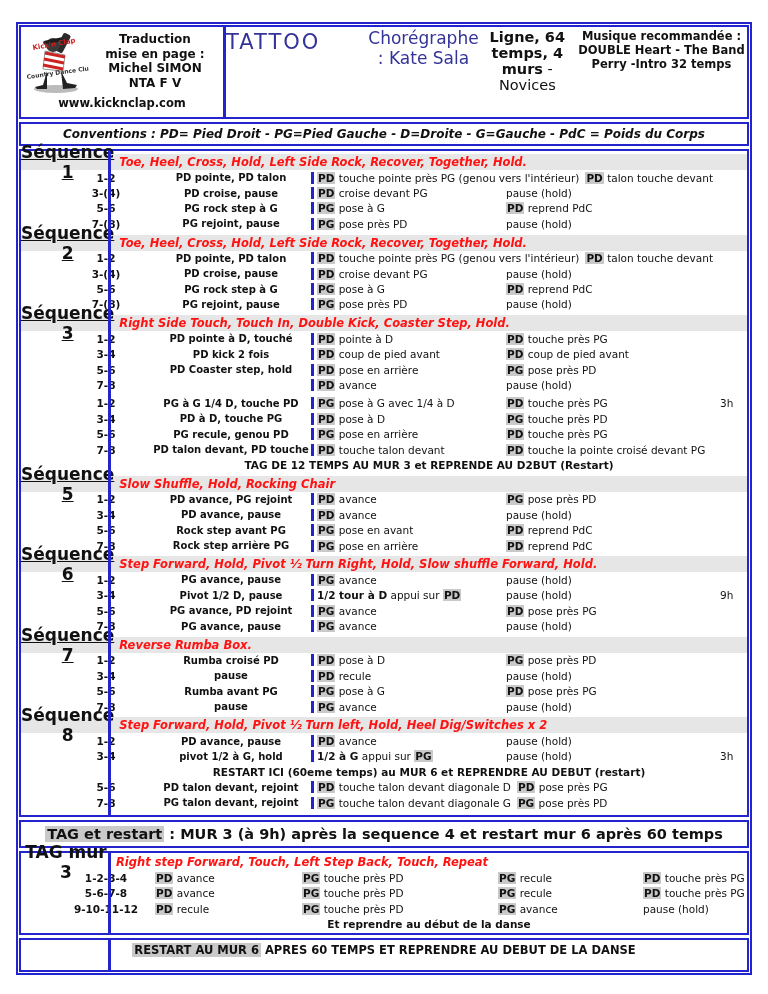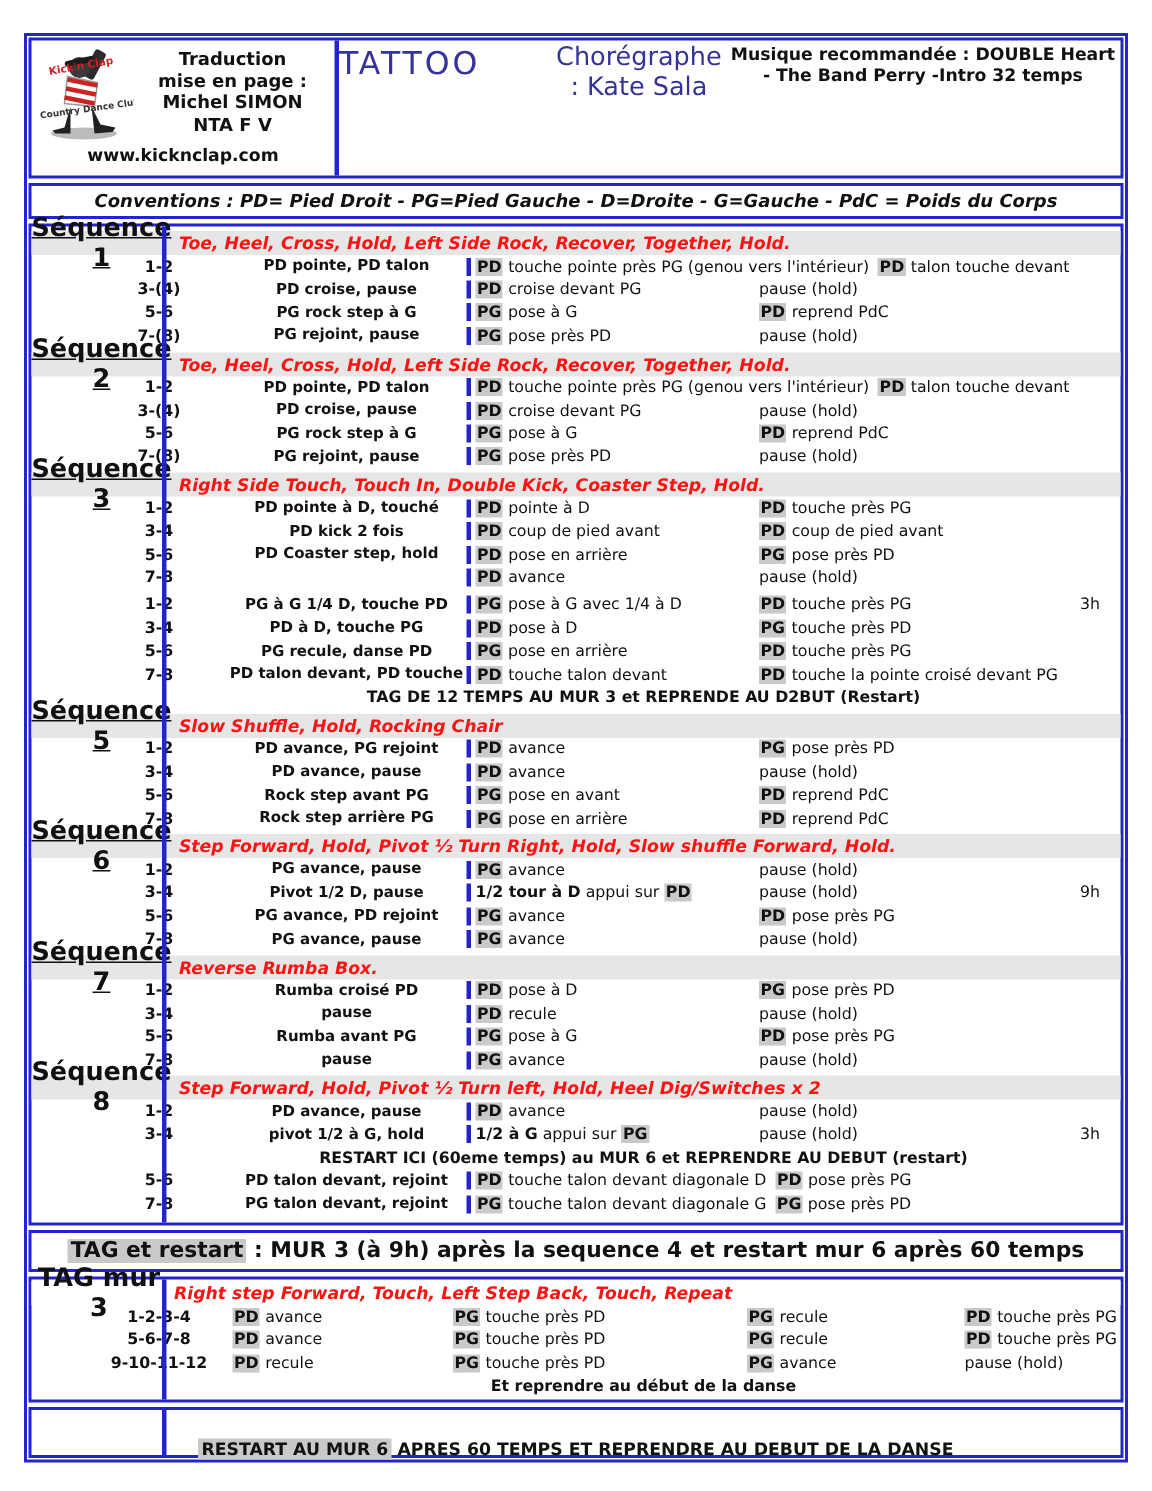--- a/index.html
+++ b/index.html
@@ -46,21 +46,21 @@
   
   .tag-header{height:24px;text-align:center;font-weight:bold;font-size:14.5px;line-height:24px;white-space:nowrap;}
   .hl{background:#c9c9c9;padding:0 2px;}
   .tag-table{padding:1px 0;}
   .t-details{flex:1;display:flex;align-items:center;padding-left:4px;min-width:0;}
   .td0{flex:0 0 147px;}
   .td1{flex:0 0 196px;}
   .td2{flex:0 0 145px;}
   .td3{flex:1 1 auto;}
   .restart{height:30px;}
-  .restart-text{text-align:center;font-weight:bold;font-size:11.5px;padding-top:19px;white-space:nowrap;}
+  .restart-text{text-align:center;font-weight:bold;font-size:11.5px;padding-top:3px;white-space:nowrap;}
 </style>
 </head>
 <body>
 
 <div class="frame">
 
   <div class="box header">
     <div class="logo-box">
       <svg class="logo-art" viewBox="0 0 66 66" xmlns="http://www.w3.org/2000/svg">
         <ellipse cx="33" cy="60" rx="22" ry="4" fill="#bbb"></ellipse>
@@ -78,20 +78,21 @@
         <div>Traduction</div>
         <div>mise en page :</div>
         <div>Michel SIMON</div>
         <div>NTA F V</div>
       </div>
       <div class="site">www.kicknclap.com</div>
     </div>
     <div class="title-area">
       <div class="dance-title">TATTOO</div>
       <div class="choreo">Chorégraphe : Kate Sala</div>
+      <div class="info"><b>Ligne, 64 temps, 4 murs</b><span> - Novices</span></div>
       <div class="music">Musique recommandée : DOUBLE Heart - The Band Perry -Intro 32 temps</div>
     </div>
   </div>
 
   <div class="box conventions">Conventions : PD= Pied Droit - PG=Pied Gauche - D=Droite - G=Gauche -   PdC = Poids du Corps</div>
 
   <div class="box main" id="main">
     <div class="vline"></div>
     <div id="sequences">
         <div class="seqblock">
@@ -221,21 +222,21 @@
           <div class="row">
             <div class="c-counts">3-4</div>
             <div class="c-short">PD à D, touche PG</div>
             <div class="c-details">
               <div class="d0"><span class="tok">PD</span> pose à D</div>
               <div class="d1"><span class="tok">PG</span> touche près PD</div>
             </div>
           </div>
           <div class="row">
             <div class="c-counts">5-6</div>
-            <div class="c-short">PG recule, danse PD</div>
+            <div class="c-short">PG recule, genou PD</div>
             <div class="c-details">
               <div class="d0"><span class="tok">PG</span> pose en arrière</div>
               <div class="d1"><span class="tok">PD</span> touche près PG</div>
             </div>
           </div>
           <div class="row">
             <div class="c-counts">7-8</div>
             <div class="c-short">PD talon devant, PD touche</div>
             <div class="c-details">
               <div class="d0"><span class="tok">PD</span> touche talon devant</div>

